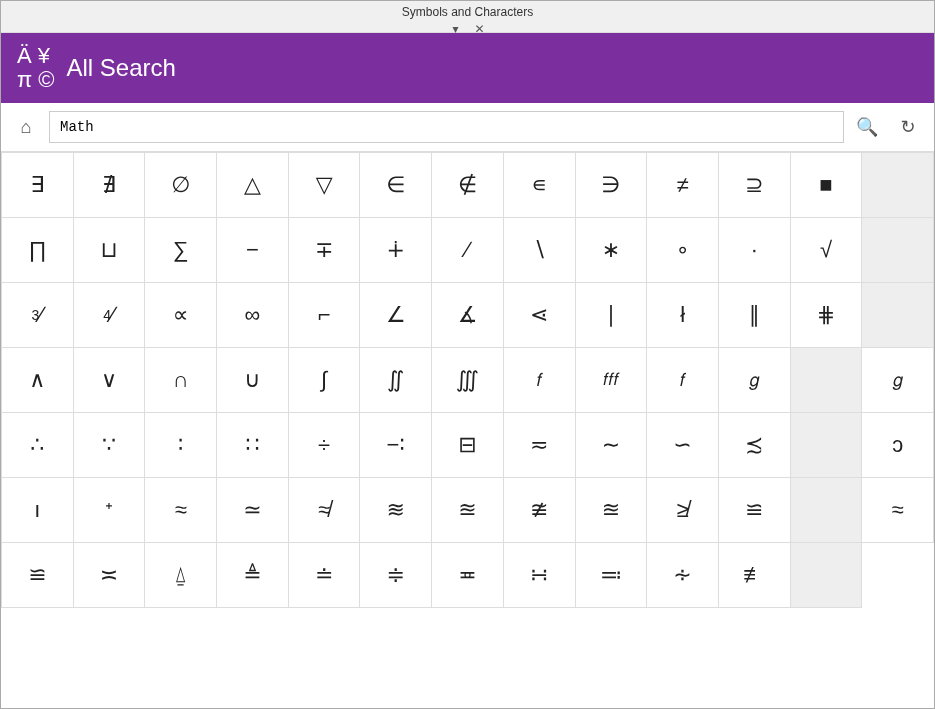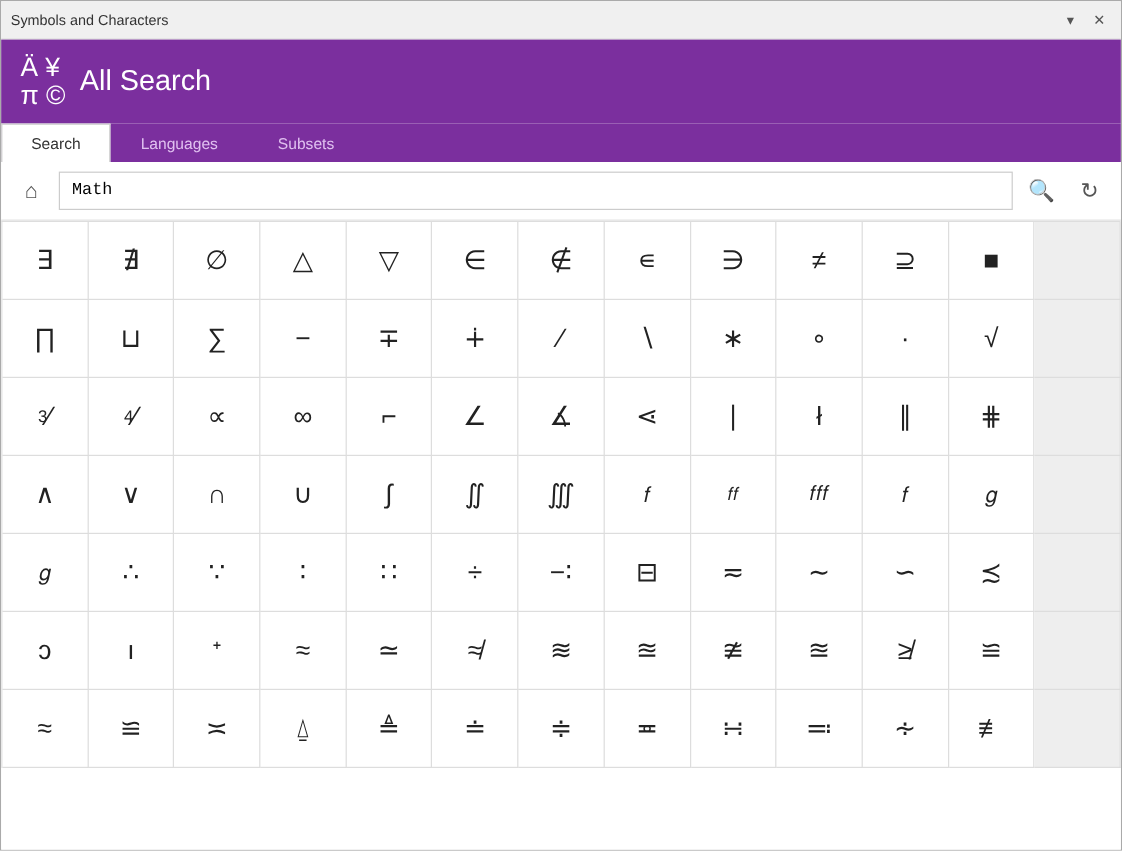--- a/index.html
+++ b/index.html
@@ -24,20 +24,21 @@
 
     
     .title-bar {
       background: #f0f0f0;
       display: flex;
       align-items: center;
       justify-content: space-between;
       padding: 4px 8px;
       height: 32px;
       border-bottom: 1px solid #ddd;
+      flex-direction: column;
     }
     .title-bar-title {
       font-size: 12px;
       color: #333;
     }
     .title-bar-controls {
       display: flex;
       gap: 4px;
     }
     .title-bar-btn {
@@ -199,31 +200,20 @@
   </div>
 
   <div class="app-header">
     <div class="app-header-icon">
       <div>Ä ¥</div>
       <div>π ©</div>
     </div>
     <span class="app-header-title">All Search</span>
   </div>
 
-  <div class="tab-bar">
-    <div class="tab active">
-      <span>Search</span>
-    </div>
-    <div class="tab">
-      <span>Languages</span>
-    </div>
-    <div class="tab">
-      <span>Subsets</span>
-    </div>
-  </div>
 
   <div class="search-bar">
     <div class="home-btn">
       <span>⌂</span>
     </div>
     <input class="search-input" type="text" value="Math" style="">
     <div class="search-icon-btn">
       <span>🔍</span>
     </div>
     <div class="refresh-btn">
@@ -277,21 +267,20 @@
       <div class="symbol-cell" style="background:#eee;"></div>
 
       <div class="symbol-cell">∧</div>
       <div class="symbol-cell">∨</div>
       <div class="symbol-cell">∩</div>
       <div class="symbol-cell">∪</div>
       <div class="symbol-cell">∫</div>
       <div class="symbol-cell">∬</div>
       <div class="symbol-cell">∭</div>
       <div class="symbol-cell" style="font-size:18px">𝑓</div>
-      <div class="symbol-cell" style="font-size:15px">𝑓𝑓</div>
       <div class="symbol-cell" style="font-size:17px">𝑓𝑓𝑓</div>
       <div class="symbol-cell" style="font-size:18px">𝑓</div>
       <div class="symbol-cell" style="font-size:18px">𝑔</div>
       <div class="symbol-cell" style="background:#eee;"></div>
 
       <div class="symbol-cell" style="font-size:18px">𝑔</div>
       <div class="symbol-cell">∴</div>
       <div class="symbol-cell">∵</div>
       <div class="symbol-cell">∶</div>
       <div class="symbol-cell">∷</div>

